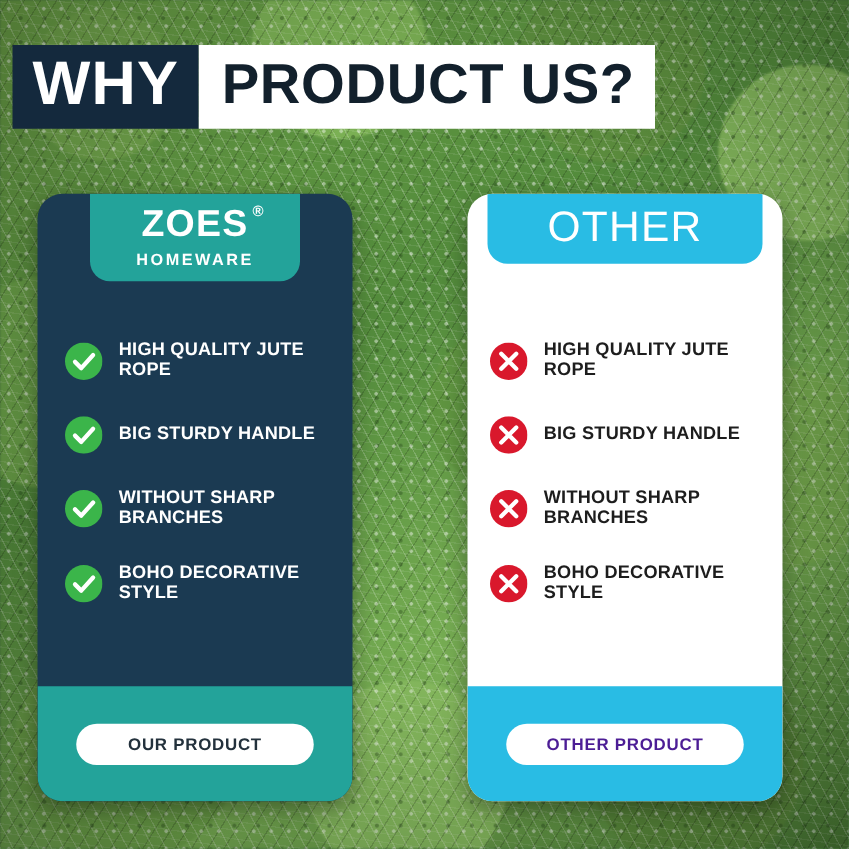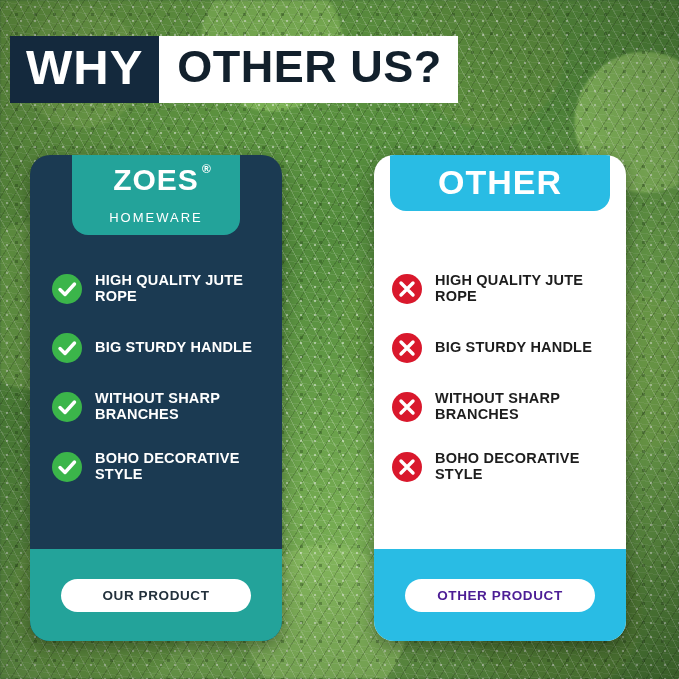--- a/index.html
+++ b/index.html
@@ -95,29 +95,29 @@
     padding:10px 18px 10px 18px;text-align:center;min-width:132px;
   }
   .brandtag .zoes{
     color:#ffffff;font-size:30px;font-weight:bold;letter-spacing:1px;
     line-height:1;position:relative;display:inline-block;
   }
   .brandtag .reg{
     position:absolute;right:-13px;top:-2px;font-size:12px;font-weight:bold;
   }
   .brandtag .homeware{
-    color:#ffffff;font-size:13px;font-weight:normal;letter-spacing:2px;margin-top:15px;
+    color:#ffffff;font-size:13px;font-weight:bold;letter-spacing:2px;margin-top:5px;
   }
   .othertag{
     position:absolute;top:0;left:50%;transform:translateX(-50%);
     background:#29bce4;border-radius:0 0 16px 16px;
     padding:10px 22px 12px 22px;text-align:center;min-width:176px;
   }
   .othertag .txt{
-    color:#ffffff;font-size:34px;font-weight:bold;letter-spacing:1px;line-height:1;
+    color:#ffffff;font-size:34px;font-weight:normal;letter-spacing:1px;line-height:1;
   }
 
   
   .features{position:absolute;left:0;right:0;top:118px;}
   .feat{display:flex;align-items:center;margin-bottom:28px;padding-left:22px;}
   .card.right .feat{padding-left:18px;}
   .feat .mark{width:30px;height:30px;flex:0 0 30px;margin-right:13px;position:relative;}
   .feat .label{
     font-size:14.5px;font-weight:bold;letter-spacing:.2px;line-height:1.1;
   }
@@ -131,21 +131,21 @@
 
 <div id="bg">
   <div class="base"></div>
   <div class="spines"></div>
   <div class="dots"></div>
   <div class="vig"></div>
 </div>
 
 <div class="header">
   <div class="why">WHY</div>
-  <div class="choose">OTHER US?</div>
+  <div class="choose">PRODUCT US?</div>
 </div>
 
 <div class="cards">
 
   <div class="card left">
     <div class="body">
 
       <div class="brandtag">
         <div class="zoes">
           <span>ZOES</span><span class="reg">®</span>

